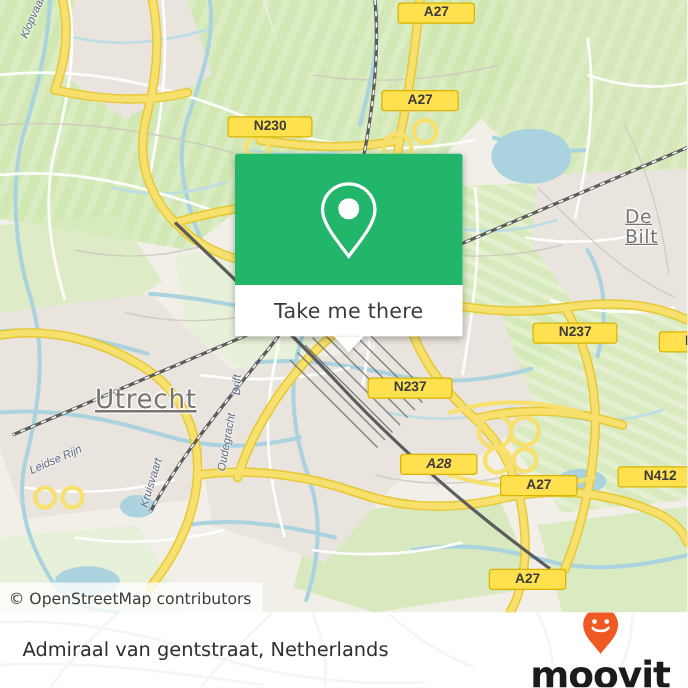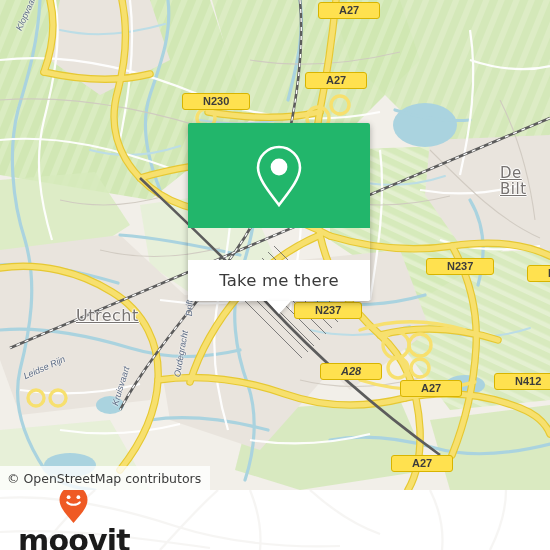--- a/index.html
+++ b/index.html
@@ -94,21 +94,20 @@
     justify-content: center;
   }
   #callout-bottom {
     height: 41px;
     background: #ffffff;
     border-radius: 0 0 2px 2px;
     display: flex;
     align-items: center;
     justify-content: center;
     position: relative;
-    margin-top: 32px;
   }
   #callout-label {
     color: #3a3a3a;
     font-family: "DejaVu Sans", sans-serif;
     font-size: 16.5px;
     letter-spacing: 0.2px;
   }
   #callout-tail {
     position: absolute;
     left: 50%; top: 100%;
@@ -339,21 +338,21 @@
       <g stroke="#ffffff" stroke-width="1.3" stroke-dasharray="4 5" fill="none">
         <path d="M550,118 L10,348"></path>
         <path d="M300,0 C304,45 298,90 290,130 C278,185 248,240 206,290 C172,332 140,372 120,410"></path>
       </g>
 
       <g stroke="#6b6b6b" stroke-width="1" opacity=".85">
         <path d="M250,270 L320,340 M256,264 L326,334 M262,258 L332,328 M268,252 L338,322 M274,246 L344,316 M244,276 L314,346 M238,282 L308,352 M232,288 L302,358"></path>
       </g>
     </svg>
 
-    <div class="city-label" style="left:76px; top:308px; font-size:16px;">Utrecht</div>
+    <div class="city-label" style="left:76px; top:308px; font-size:21px;">Utrecht</div>
     <div class="city-label" style="left:500px; top:166px; font-size:15px;">De
 Bilt</div>
 
     <div class="water-label" style="left:14px; top:28px; transform:rotate(-66deg); transform-origin:left top;">Klopvaart</div>
     <div class="water-label" style="left:22px; top:372px; transform:rotate(-24deg); transform-origin:left top;">Leidse Rijn</div>
     <div class="water-label" style="left:110px; top:404px; transform:rotate(-73deg); transform-origin:left top;">Kruisvaart</div>
     <div class="water-label" style="left:184px; top:316px; transform:rotate(-88deg); transform-origin:left top;">Drift</div>
     <div class="water-label" style="left:172px; top:376px; transform:rotate(-80deg); transform-origin:left top;">Oudegracht</div>
 
     <div class="shield" style="left:318px; top:2px;">A27</div>
@@ -393,20 +392,21 @@
         <path d="M40,60 C55,40 72,20 95,0"></path>
         <path d="M160,60 C178,40 196,20 218,0"></path>
         <path d="M250,0 C258,20 262,40 260,60"></path>
         <path d="M310,0 C330,18 352,34 380,44"></path>
         <path d="M430,0 C440,20 444,40 442,60"></path>
         <path d="M490,60 C500,40 506,20 506,0"></path>
         <path d="M0,42 C70,38 140,48 210,58"></path>
       </g>
     </svg>
     <div id="footer-inner">
+      <div id="address-text">Admiraal van gentstraat, Netherlands</div>
       <div id="moovit-logo">
         <svg width="31" height="40" viewBox="0 0 31 40">
           <path d="M15.5 1 C7.8 1 1.5 7.2 1.5 14.8 C1.5 23.5 10 31 15.5 38 C21 31 29.5 23.5 29.5 14.8 C29.5 7.2 23.2 1 15.5 1 Z" fill="#ef5a24"></path>
           <circle cx="10.6" cy="12.2" r="1.9" fill="#ffffff"></circle>
           <circle cx="20.4" cy="12.2" r="1.9" fill="#ffffff"></circle>
           <path d="M9.2 17.4 C11.6 20.6 19.4 20.6 21.8 17.4" fill="none" stroke="#ffffff" stroke-width="2.1" stroke-linecap="round"></path>
         </svg>
         <span id="moovit-wordmark">moovit</span>
       </div>
     </div>

